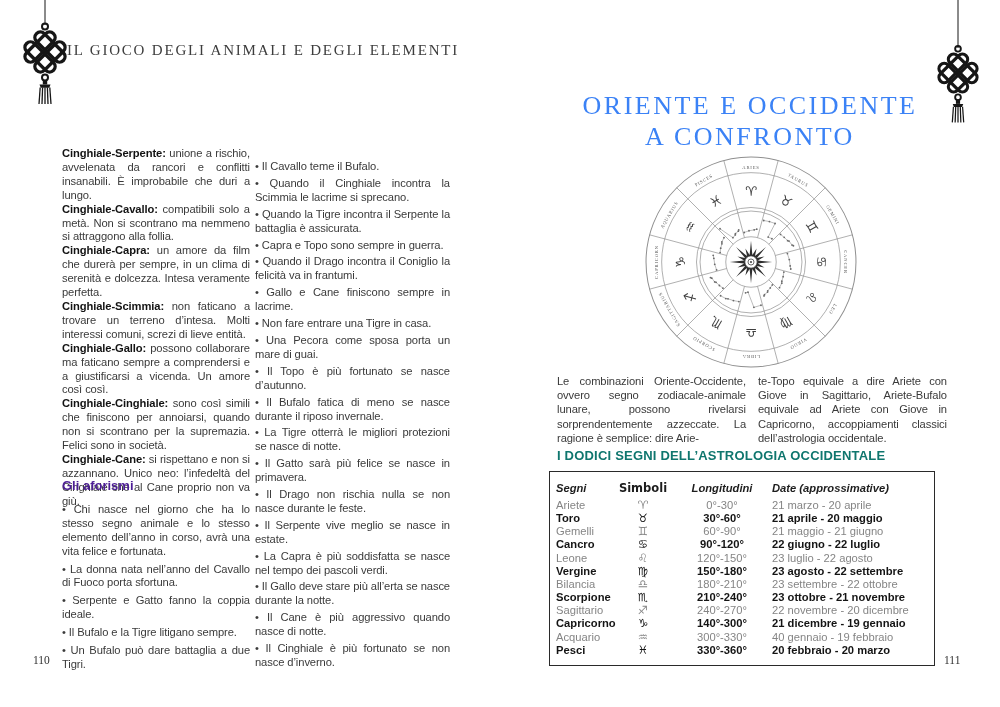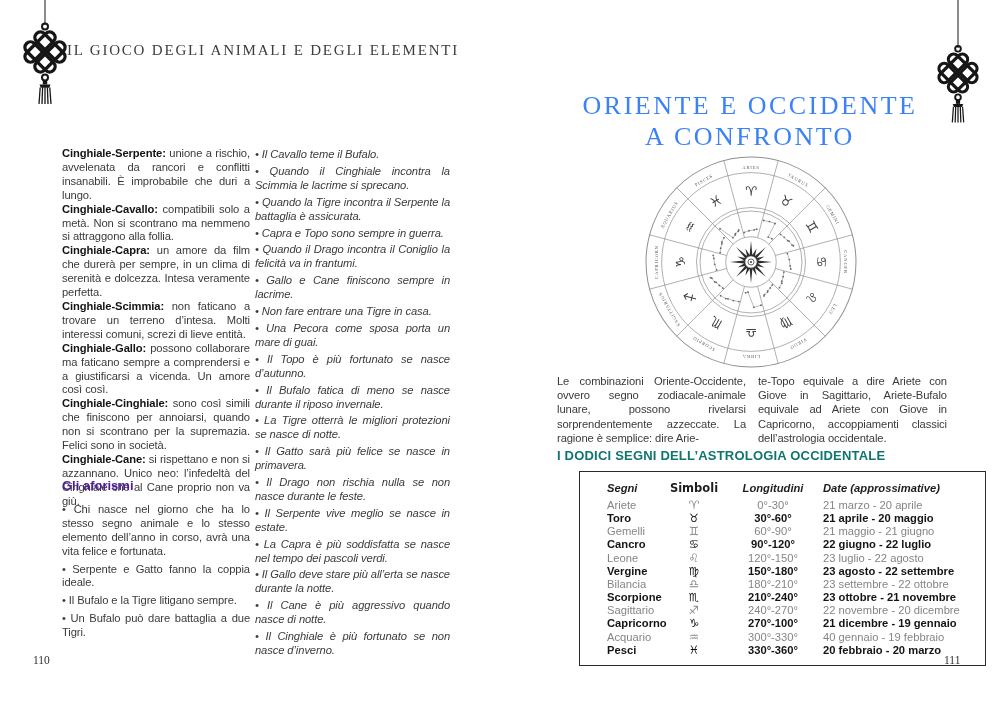--- a/index.html
+++ b/index.html
@@ -5,21 +5,21 @@
   html,body{margin:0;padding:0;background:#e8e8e8;}
   .spread{position:relative;width:1000px;height:707px;background:#ffffff;overflow:hidden;
           font-family:"Liberation Sans",sans-serif;color:#3a3a3a;}
   
   .ornament{position:absolute;}
   
   .running-head{position:absolute;left:67px;top:42px;font-family:"Liberation Serif",serif;
                 font-size:15px;letter-spacing:1.8px;color:#3d3d3d;}
   .col{position:absolute;font-size:11.2px;line-height:13.9px;letter-spacing:-0.1px;text-align:justify;}
   .col-1{left:62px;top:147px;width:188px;}
-  .col-2{left:255px;top:148px;width:195px;font-style:italic;}
+  .col-2{left:255px;top:160px;width:195px;}
   .pair{margin:0;}
   .pair b{color:#131313;}
   .bullet{margin:0 0 3px 0;}
   .bullet::before{content:"• ";}
   .aforismi{position:absolute;left:62px;top:479px;width:188px;font-size:11.2px;line-height:13.9px;
             letter-spacing:-0.1px;text-align:justify;}
   .aforismi h3{margin:0 0 10px 0;font-size:13px;color:#4c1d95;letter-spacing:0;}
   .aforismi .bullet{margin-bottom:4px;}
   .pagenum{position:absolute;font-family:"Liberation Serif",serif;font-size:11.5px;color:#2f2f2f;}
   .pagenum.pn-left{left:33px;top:654px;}
@@ -28,22 +28,22 @@
   .title{position:absolute;left:545px;top:90px;width:410px;text-align:center;
          font-family:"Liberation Serif",serif;font-size:26px;line-height:31px;
          letter-spacing:2.5px;color:#3b82f6;}
   .wheel{position:absolute;left:644px;top:155px;width:214px;height:214px;}
   .para{position:absolute;top:374px;width:189px;font-size:11.2px;line-height:14.2px;
         letter-spacing:-0.1px;text-align:justify;}
   .para.p1{left:557px;}
   .para.p2{left:758px;}
   .section-heading{position:absolute;left:557px;top:448px;font-size:13px;font-weight:bold;
                    color:#0f766e;letter-spacing:0.2px;}
-  .ztable{position:absolute;left:579px;top:471px;width:378px;border:1px solid #2a2a2a;
-          padding:8px 0 8px 27px;font-size:11.2px;color:#858585;}
+  .ztable{position:absolute;left:549px;top:471px;width:378px;border:1px solid #2a2a2a;
+          padding:8px 0 8px 6px;font-size:11.2px;color:#858585;}
   .trow{display:grid;grid-template-columns:58px 58px 100px 1fr;line-height:13.15px;align-items:baseline;}
   .trow.thead{font-weight:bold;font-style:italic;color:#1d1d1d;margin-bottom:3px;line-height:16px;}
   .trow .c-sym{text-align:center;font-family:"DejaVu Sans",sans-serif;font-style:normal;font-size:11.5px;}
   .trow .c-lon{text-align:center;}
   .trow.bold-row{font-weight:bold;color:#141414;}
 </style>
 </head>
 <body>
 
 <div class="spread">
@@ -95,20 +95,21 @@
 
       <p class="pair"><b>Cinghiale-Cane:</b> <span>si rispettano e non si azzannano. Unico neo: l’infedeltà del Cinghiale che al Cane proprio non va giù.</span></p>
 
   </div>
 
   <div class="aforismi">
     <h3>Gli aforismi</h3>
 
       <p class="bullet">Chi nasce nel giorno che ha lo stesso segno animale e lo stesso elemento dell’anno in corso, avrà una vita felice e fortunata.</p>
 
+      <p class="bullet">La donna nata nell’anno del Cavallo di Fuoco porta sfortuna.</p>
 
 
       <p class="bullet">Serpente e Gatto fanno la coppia ideale.</p>
 
       <p class="bullet">Il Bufalo e la Tigre litigano sempre.</p>
 
       <p class="bullet">Un Bufalo può dare battaglia a due Tigri.</p>
 
   </div>
 
@@ -359,21 +360,21 @@
       <div class="trow">
         <span class="c-sign">Sagittario</span>
         <span class="c-sym">♐</span>
         <span class="c-lon">240°-270°</span>
         <span class="c-date">22 novembre - 20 dicembre</span>
       </div>
 
       <div class="trow bold-row">
         <span class="c-sign">Capricorno</span>
         <span class="c-sym">♑</span>
-        <span class="c-lon">270°-100°</span>
+        <span class="c-lon">140°-300°</span>
         <span class="c-date">21 dicembre - 19 gennaio</span>
       </div>
 
       <div class="trow">
         <span class="c-sign">Acquario</span>
         <span class="c-sym">♒</span>
         <span class="c-lon">300°-330°</span>
         <span class="c-date">40 gennaio - 19 febbraio</span>
       </div>
 

